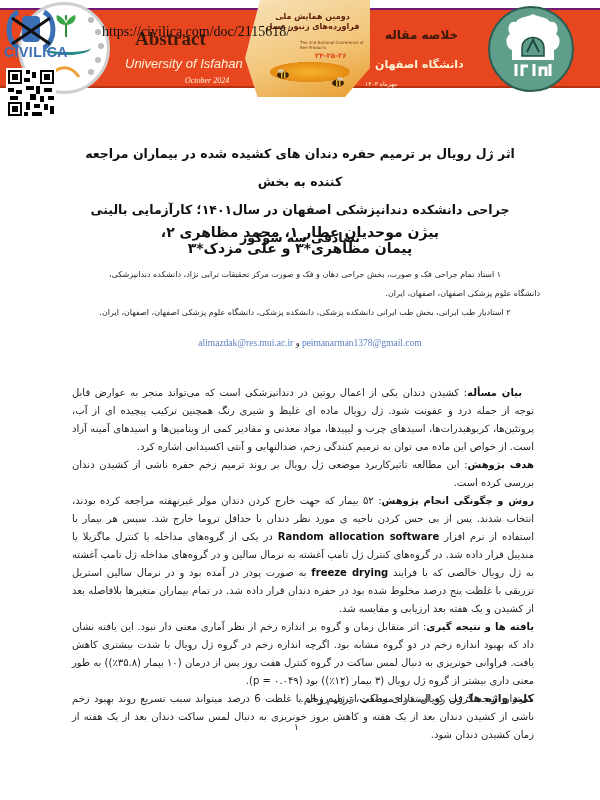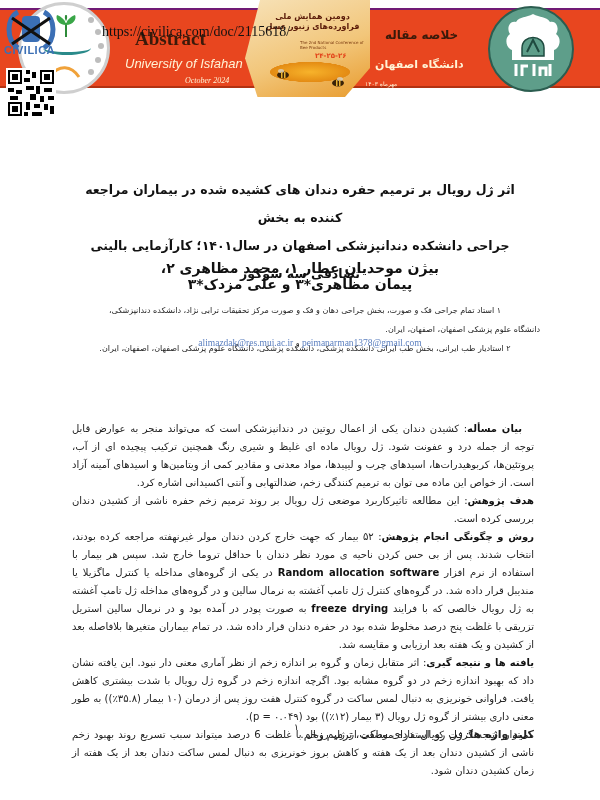--- a/index.html
+++ b/index.html
@@ -64,42 +64,42 @@
     border-radius: 50%; background: #ffffff; border: 3px solid #cfcfcf;
   }
   .emblem-leaf { position: absolute; left: 30px; top: 10px; width: 30px; height: 22px; }
   .emblem-book { position: absolute; left: 22px; top: 36px; width: 48px; height: 14px; border-bottom: 3px solid #2a8a8a; border-radius: 0 0 50% 50%; }
 
   
   .civilica-logo {
     position: absolute; left: 4px; top: 8px; width: 54px; height: 44px;
   }
   .civilica-text {
-    position: absolute; left: 4px; top: 44px; font-size: 11px; font-weight: bold; color: #3b6fb5; letter-spacing: 0.5px;
+    position: absolute; left: 4px; top: 44px; font-size: 14px; font-weight: bold; color: #3b6fb5; letter-spacing: 0.5px;
     font-family: "Liberation Sans", sans-serif;
   }
   .url-watermark {
     position: absolute; left: 86px; top: 24px;
     font-family: "Liberation Serif", serif; font-size: 14px; color: #111; margin-left: 16px;
   }
 
   
   .qr {
     position: absolute; left: 6px; top: 68px; width: 50px; height: 50px; background: #fff;
   }
 
   
   .uni-logo {
     position: absolute; left: 488px; top: 6px; width: 86px; height: 86px;
     border-radius: 50%; background: #5e9e8a; border: 2px solid #2b5d50;
     overflow: hidden;
   }
 
   
-  .rtl { direction: rtl; unicode-bidi: embed; margin-top: 36px; }
+  .rtl { direction: rtl; unicode-bidi: embed; }
   .title {
     position: absolute; left: 70px; top: 140px; width: 460px;
     font-weight: bold; font-size: 12.5px; line-height: 28px; text-align: center; color: #111;
   }
   .authors {
     position: absolute; left: 140px; top: 224px; width: 320px;
     font-weight: bold; font-size: 14px; text-align: center;
   }
   .affils {
     position: absolute; left: 70px; top: 265px; width: 470px;

